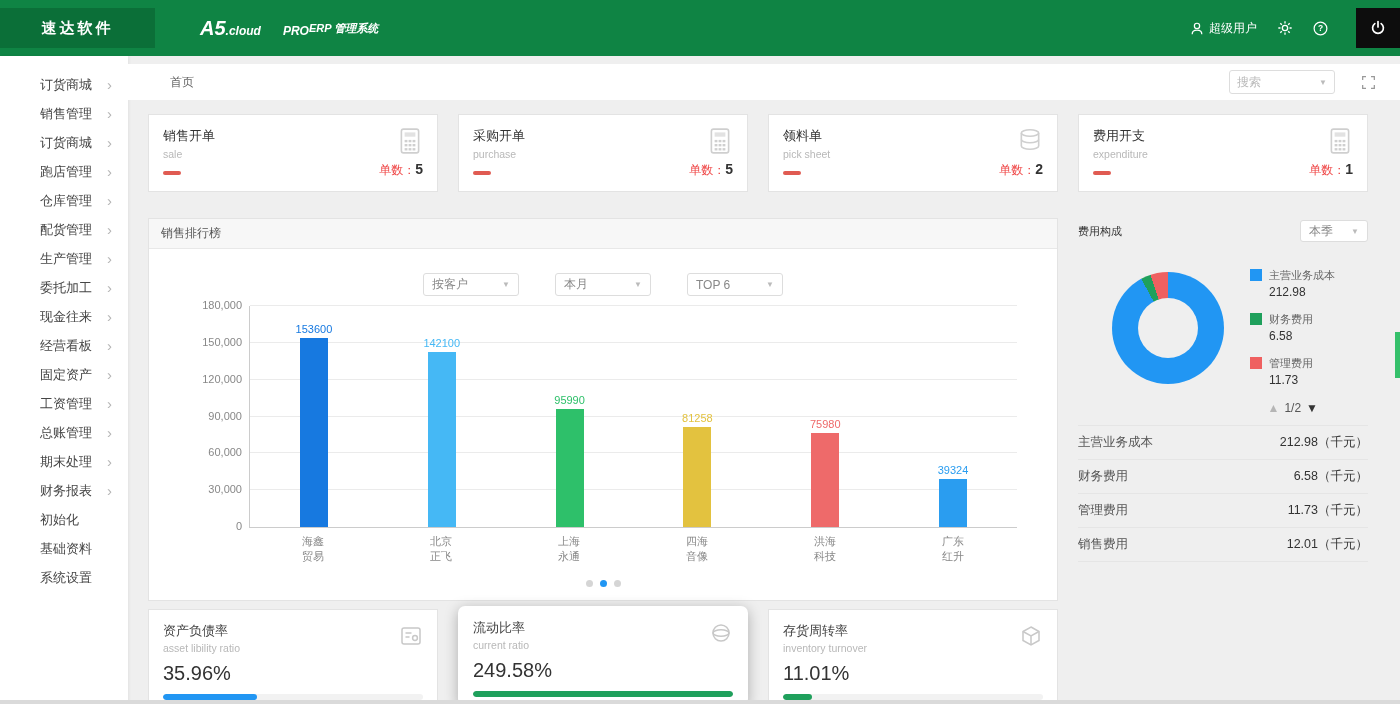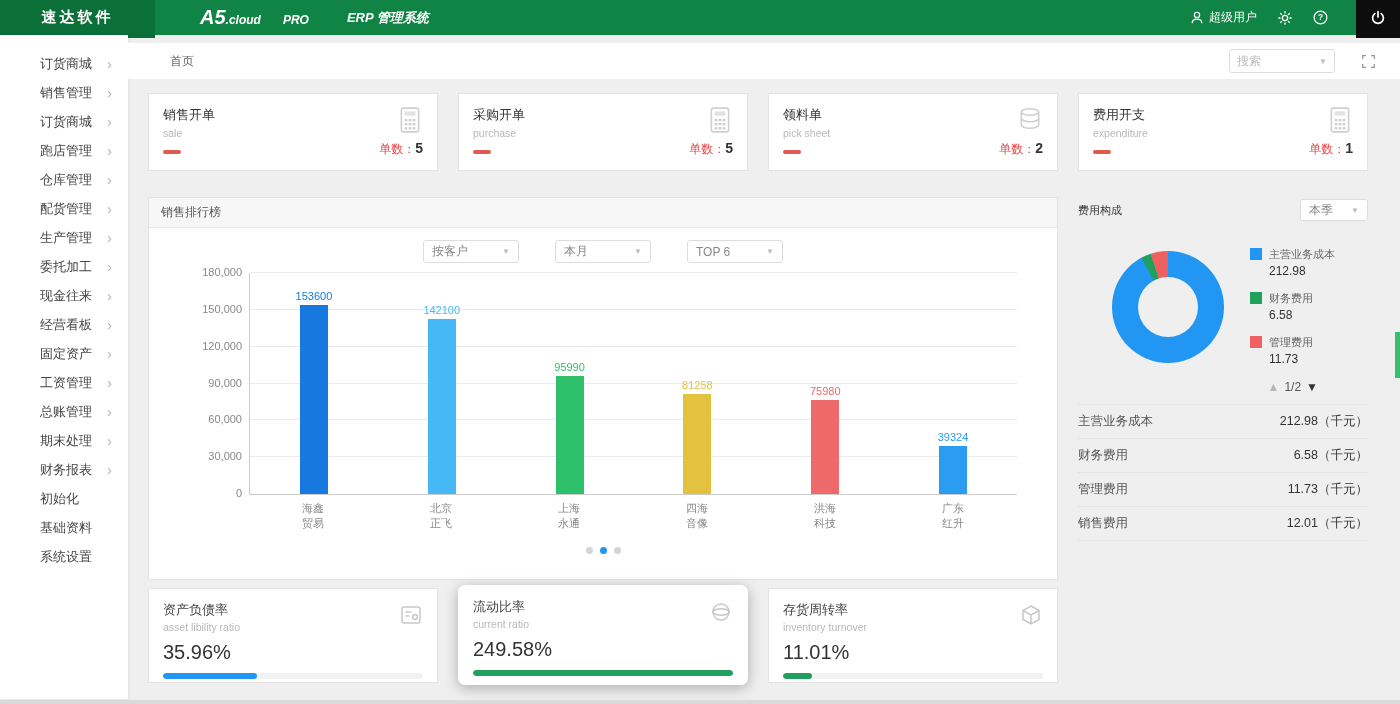--- a/index.html
+++ b/index.html
@@ -1,25 +1,25 @@
 <!DOCTYPE html>
 <html><head>
 <meta charset="utf-8">
 <style>
   *{box-sizing:border-box;margin:0;padding:0;}
   html,body{width:1400px;height:704px;}
   body{overflow:hidden;background:#efefef;font-family:"Liberation Sans","DejaVu Sans",sans-serif;}
   
-  .topbar{height:35px;background:#0f8444;display:flex;align-items:center;color:#fff;}
+  .topbar{height:56px;background:#0f8444;display:flex;align-items:center;color:#fff;}
   .logo{width:155px;height:40px;background:#0b6f38;display:flex;align-items:center;justify-content:center;font-size:15px;font-weight:bold;letter-spacing:3px;}
   .brand{margin-left:45px;font-style:italic;font-weight:bold;display:flex;align-items:baseline;}
   .brand-a5{font-size:20px;}
   .brand-cloud{font-size:12px;}
   .brand-pro{font-size:12px;margin-left:22px;}
-  .systitle{margin-left:38px;font-style:italic;font-weight:bold;font-size:13px;}
+  .systitle{font-style:italic;font-weight:bold;font-size:11px;}
   .top-right{margin-left:auto;display:flex;align-items:center;height:100%;}
   .top-user{display:flex;align-items:center;gap:5px;font-size:12px;margin-right:20px;cursor:pointer;}
   .top-icon{margin-right:20px;display:flex;cursor:pointer;}
   .power{width:44px;height:40px;background:#0d0d0d;display:flex;align-items:center;justify-content:center;margin-left:8px;cursor:pointer;}
   
   .layout{display:flex;height:664px;}
   .sidebar{width:128px;background:#fff;padding-top:14px;box-shadow:1px 0 3px rgba(0,0,0,.06);flex:none;}
   .side-item{height:29px;display:flex;align-items:center;justify-content:space-between;padding:0 16px 0 40px;font-size:13px;color:#454545;cursor:pointer;}
   .side-chev{color:#b5b5b5;font-size:15px;line-height:1;}
   .main{flex:1;display:flex;flex-direction:column;min-width:0;}
@@ -38,21 +38,21 @@
   .sc-sub{font-size:10.5px;color:#b8b8b8;margin-top:3px;}
   .sc-dash{width:18px;height:4px;border-radius:2px;background:#e05b52;margin-top:11px;}
   .sc-icon{position:absolute;top:12px;right:14px;}
   .sc-count{position:absolute;right:14px;bottom:12px;}
   .sc-count-label{font-size:12px;color:#ef4444;}
   .sc-count-value{font-size:14px;font-weight:bold;color:#333;}
   
   .mid-row{display:flex;gap:20px;margin-top:26px;}
   .panel{width:910px;flex:none;background:#fff;border:1px solid #e3e3e3;height:383px;}
   .panel-header{height:30px;display:flex;align-items:center;padding:0 12px;background:#f7f7f7;border-bottom:1px solid #e8e8e8;font-size:12px;color:#555;}
-  .filters{display:flex;justify-content:center;gap:36px;margin-top:12px;}
+  .filters{display:flex;justify-content:center;gap:36px;margin-top:24px;}
   .select{min-width:96px;height:23px;border:1px solid #ddd;border-radius:3px;background:#fff;display:flex;align-items:center;justify-content:space-between;padding:0 8px;font-size:12px;color:#888;cursor:pointer;}
   .select.small{min-width:68px;height:22px;}
   
   .chart-area{margin:10px 40px 0 40px;}
   .plot{position:relative;height:222px;margin-left:60px;border-left:1px solid #ccc;border-bottom:1px solid #ccc;}
   .gridline{position:absolute;left:0;right:0;height:1px;background:#ebebeb;}
   .ytick{position:absolute;left:-66px;width:58px;text-align:right;font-size:11px;color:#888;}
   .bars{position:absolute;left:0;right:0;top:0;bottom:0;display:flex;}
   .bar-col{flex:1;display:flex;flex-direction:column;align-items:center;justify-content:flex-end;}
   .bar-val{font-size:11px;margin-bottom:3px;}

